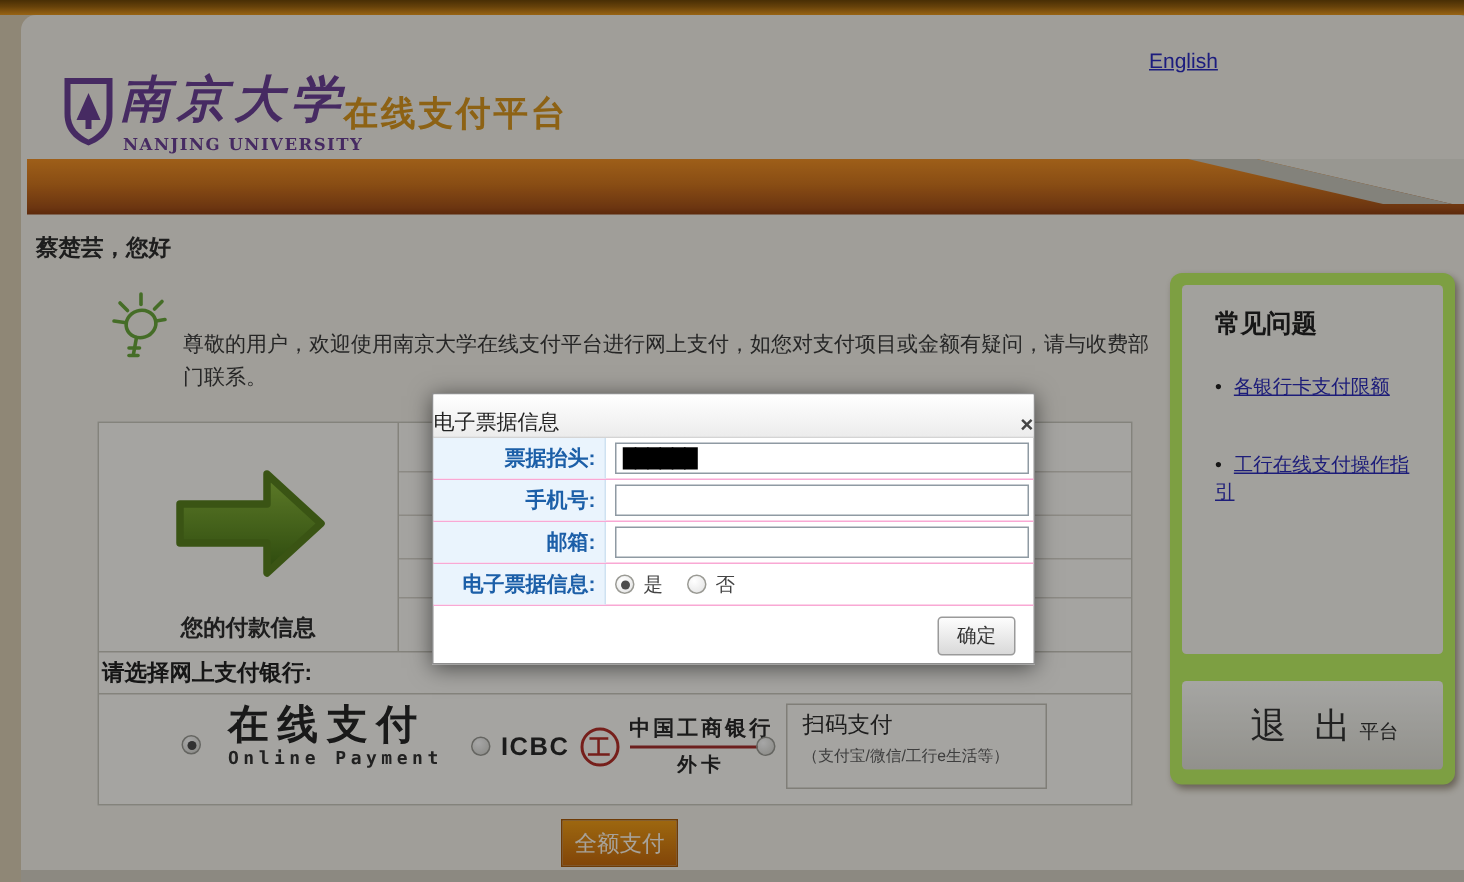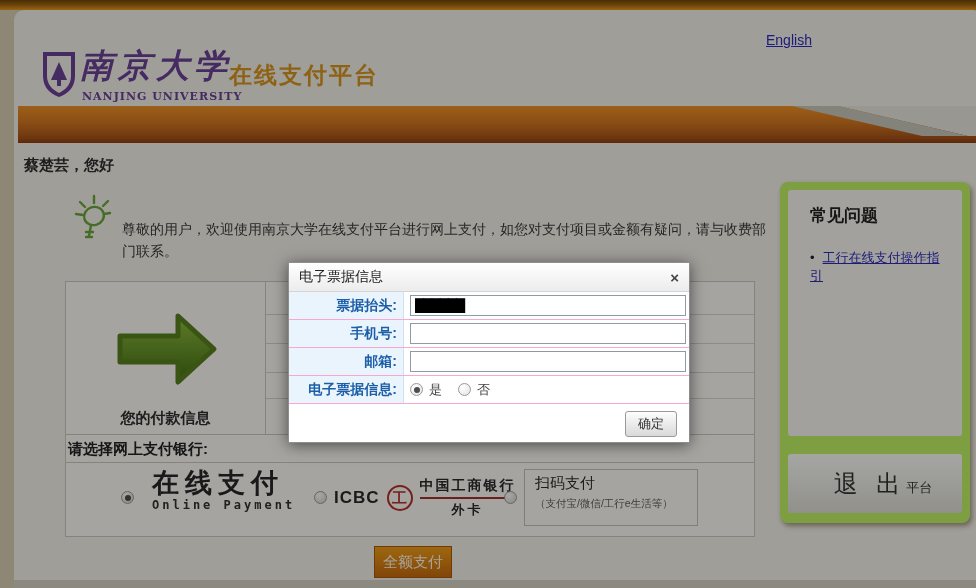--- a/index.html
+++ b/index.html
@@ -89,21 +89,21 @@
     background:linear-gradient(180deg,#fbfbf7,#dddcd4);
     display:flex;align-items:center;justify-content:center;cursor:pointer;padding-left:16px;}
   .exit-main{font-size:24px;color:#333;letter-spacing:6px;}
   .exit-sub{font-size:13px;color:#333;margin-top:9px;}
 
   
   .overlay{left:0;top:0;width:976px;height:588px;background:rgba(0,0,0,0.34);z-index:40;}
   .modal{left:288px;top:262px;width:402px;z-index:60;background:#fff;
     border:1px solid #8e8e8e;box-shadow:0 2px 14px rgba(0,0,0,.55);box-sizing:border-box;}
   .modal-title{height:28px;background:linear-gradient(180deg,#ffffff,#ececec);
-    border-bottom:1px solid #d4d4d4;display:flex;align-items:center;padding:0 10px;}
+    border-bottom:1px solid #d4d4d4;display:flex;align-items:flex-end;padding:0 0;}
   .modal-title .ttl{font-size:14px;color:#222;flex:1;}
   .modal-close{font-size:15px;font-weight:bold;color:#444;cursor:pointer;line-height:1;}
   .mrow{display:flex;height:27px;border-bottom:1px solid #f9a8d4;align-items:center;}
   .mlabel{width:115px;height:100%;background:#eaf4fd;border-right:1px solid #cfe2f1;
     box-sizing:border-box;display:flex;align-items:center;justify-content:flex-end;
     padding-right:6px;font-size:14px;font-weight:bold;color:#1c5fa8;}
   .mvalue{flex:1;display:flex;align-items:center;padding-left:6px;}
   .mvalue input{width:266px;height:19px;border:1px solid #8f9aa3;font-size:13px;
     padding:0 4px;color:#000;letter-spacing:-1px;background:#fff;}
   .mradio-line{font-size:13px;color:#444;display:flex;align-items:center;gap:6px;}
@@ -213,20 +213,23 @@
     </div>
   </div>
 
   <div class="abs pay-btn">全额支付</div>
 
   <div class="abs sidebar">
     <div class="faq-box">
       <div class="faq-title">常见问题</div>
       <div class="faq-list">
         <div class="faq-item">
+          <span class="dot">•</span><a>各银行卡支付限额</a>
+        </div>
+        <div class="faq-item">
           <span class="dot">•</span><a>工行在线支付操作指引</a>
         </div>
       </div>
     </div>
     <div class="exit-box">
       <span class="exit-main">退 出</span>
       <span class="exit-sub">平台</span>
     </div>
   </div>
 

